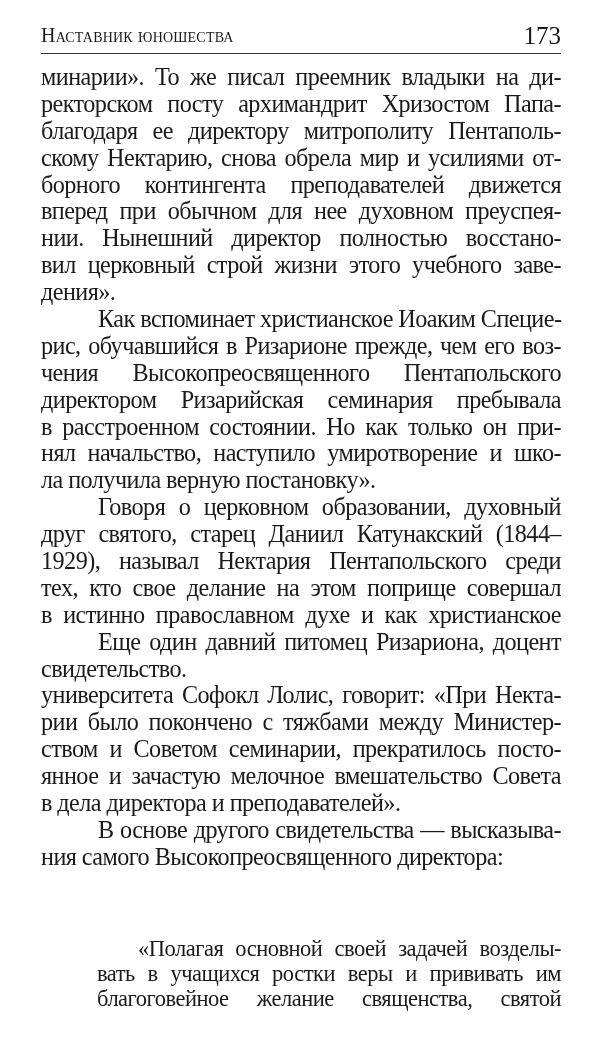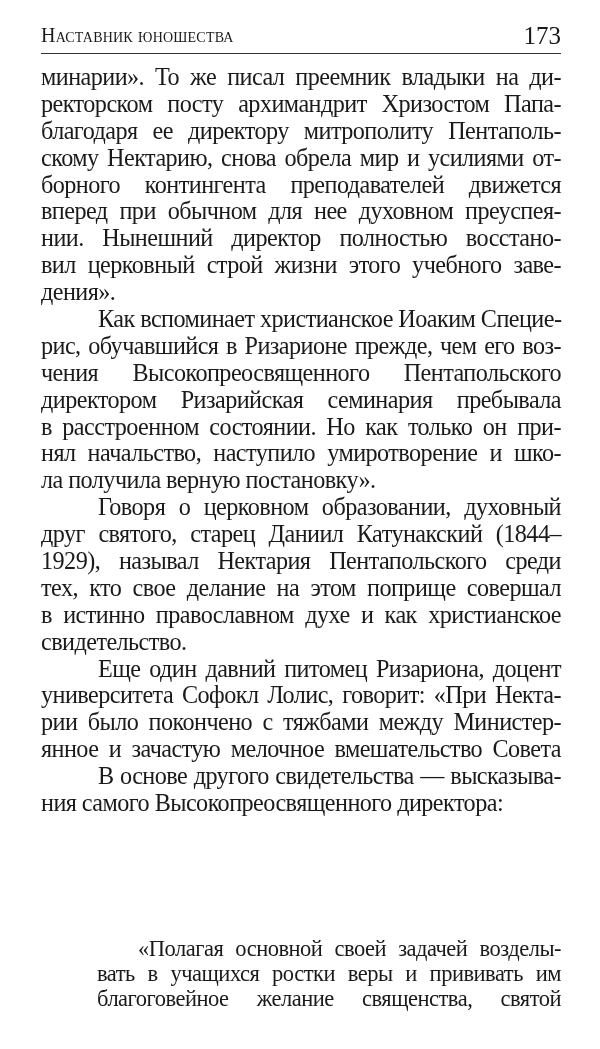--- a/index.html
+++ b/index.html
@@ -66,25 +66,27 @@
       <span class="line">чения Высокопреосвященного Пентапольского</span>
       <span class="line">директором Ризарийская семинария пребывала</span>
       <span class="line">в расстроенном состоянии. Но как только он при-</span>
       <span class="line">нял начальство, наступило умиротворение и шко-</span>
       <span class="line last">ла получила верную постановку».</span>
       <span class="line indent">Говоря о церковном образовании, духовный</span>
       <span class="line">друг святого, старец Даниил Катунакский (1844–</span>
       <span class="line">1929), называл Нектария Пентапольского среди</span>
       <span class="line">тех, кто свое делание на этом поприще совершал</span>
       <span class="line">в истинно православном духе и как христианское</span>
+      <span class="line indent">Еще один давний питомец Ризариона, доцент</span>
       <span class="line last">свидетельство.</span>
-      <span class="line indent">Еще один давний питомец Ризариона, доцент</span>
       <span class="line">университета Софокл Лолис, говорит: «При Некта-</span>
       <span class="line">рии было покончено с тяжбами между Министер-</span>
+      <span class="line">ством и Советом семинарии, прекратилось посто-</span>
       <span class="line">янное и зачастую мелочное вмешательство Совета</span>
+      <span class="line last">в дела директора и преподавателей».</span>
       <span class="line indent">В основе другого свидетельства — высказыва-</span>
       <span class="line last">ния самого Высокопреосвященного директора:</span>
     </div>
   <div class="quote" id="quote-text">
       <span class="line indent">«Полагая основной своей задачей возделы-</span>
       <span class="line">вать в учащихся ростки веры и прививать им</span>
       <span class="line">благоговейное желание священства, святой</span>
     </div>
 </div>
 

